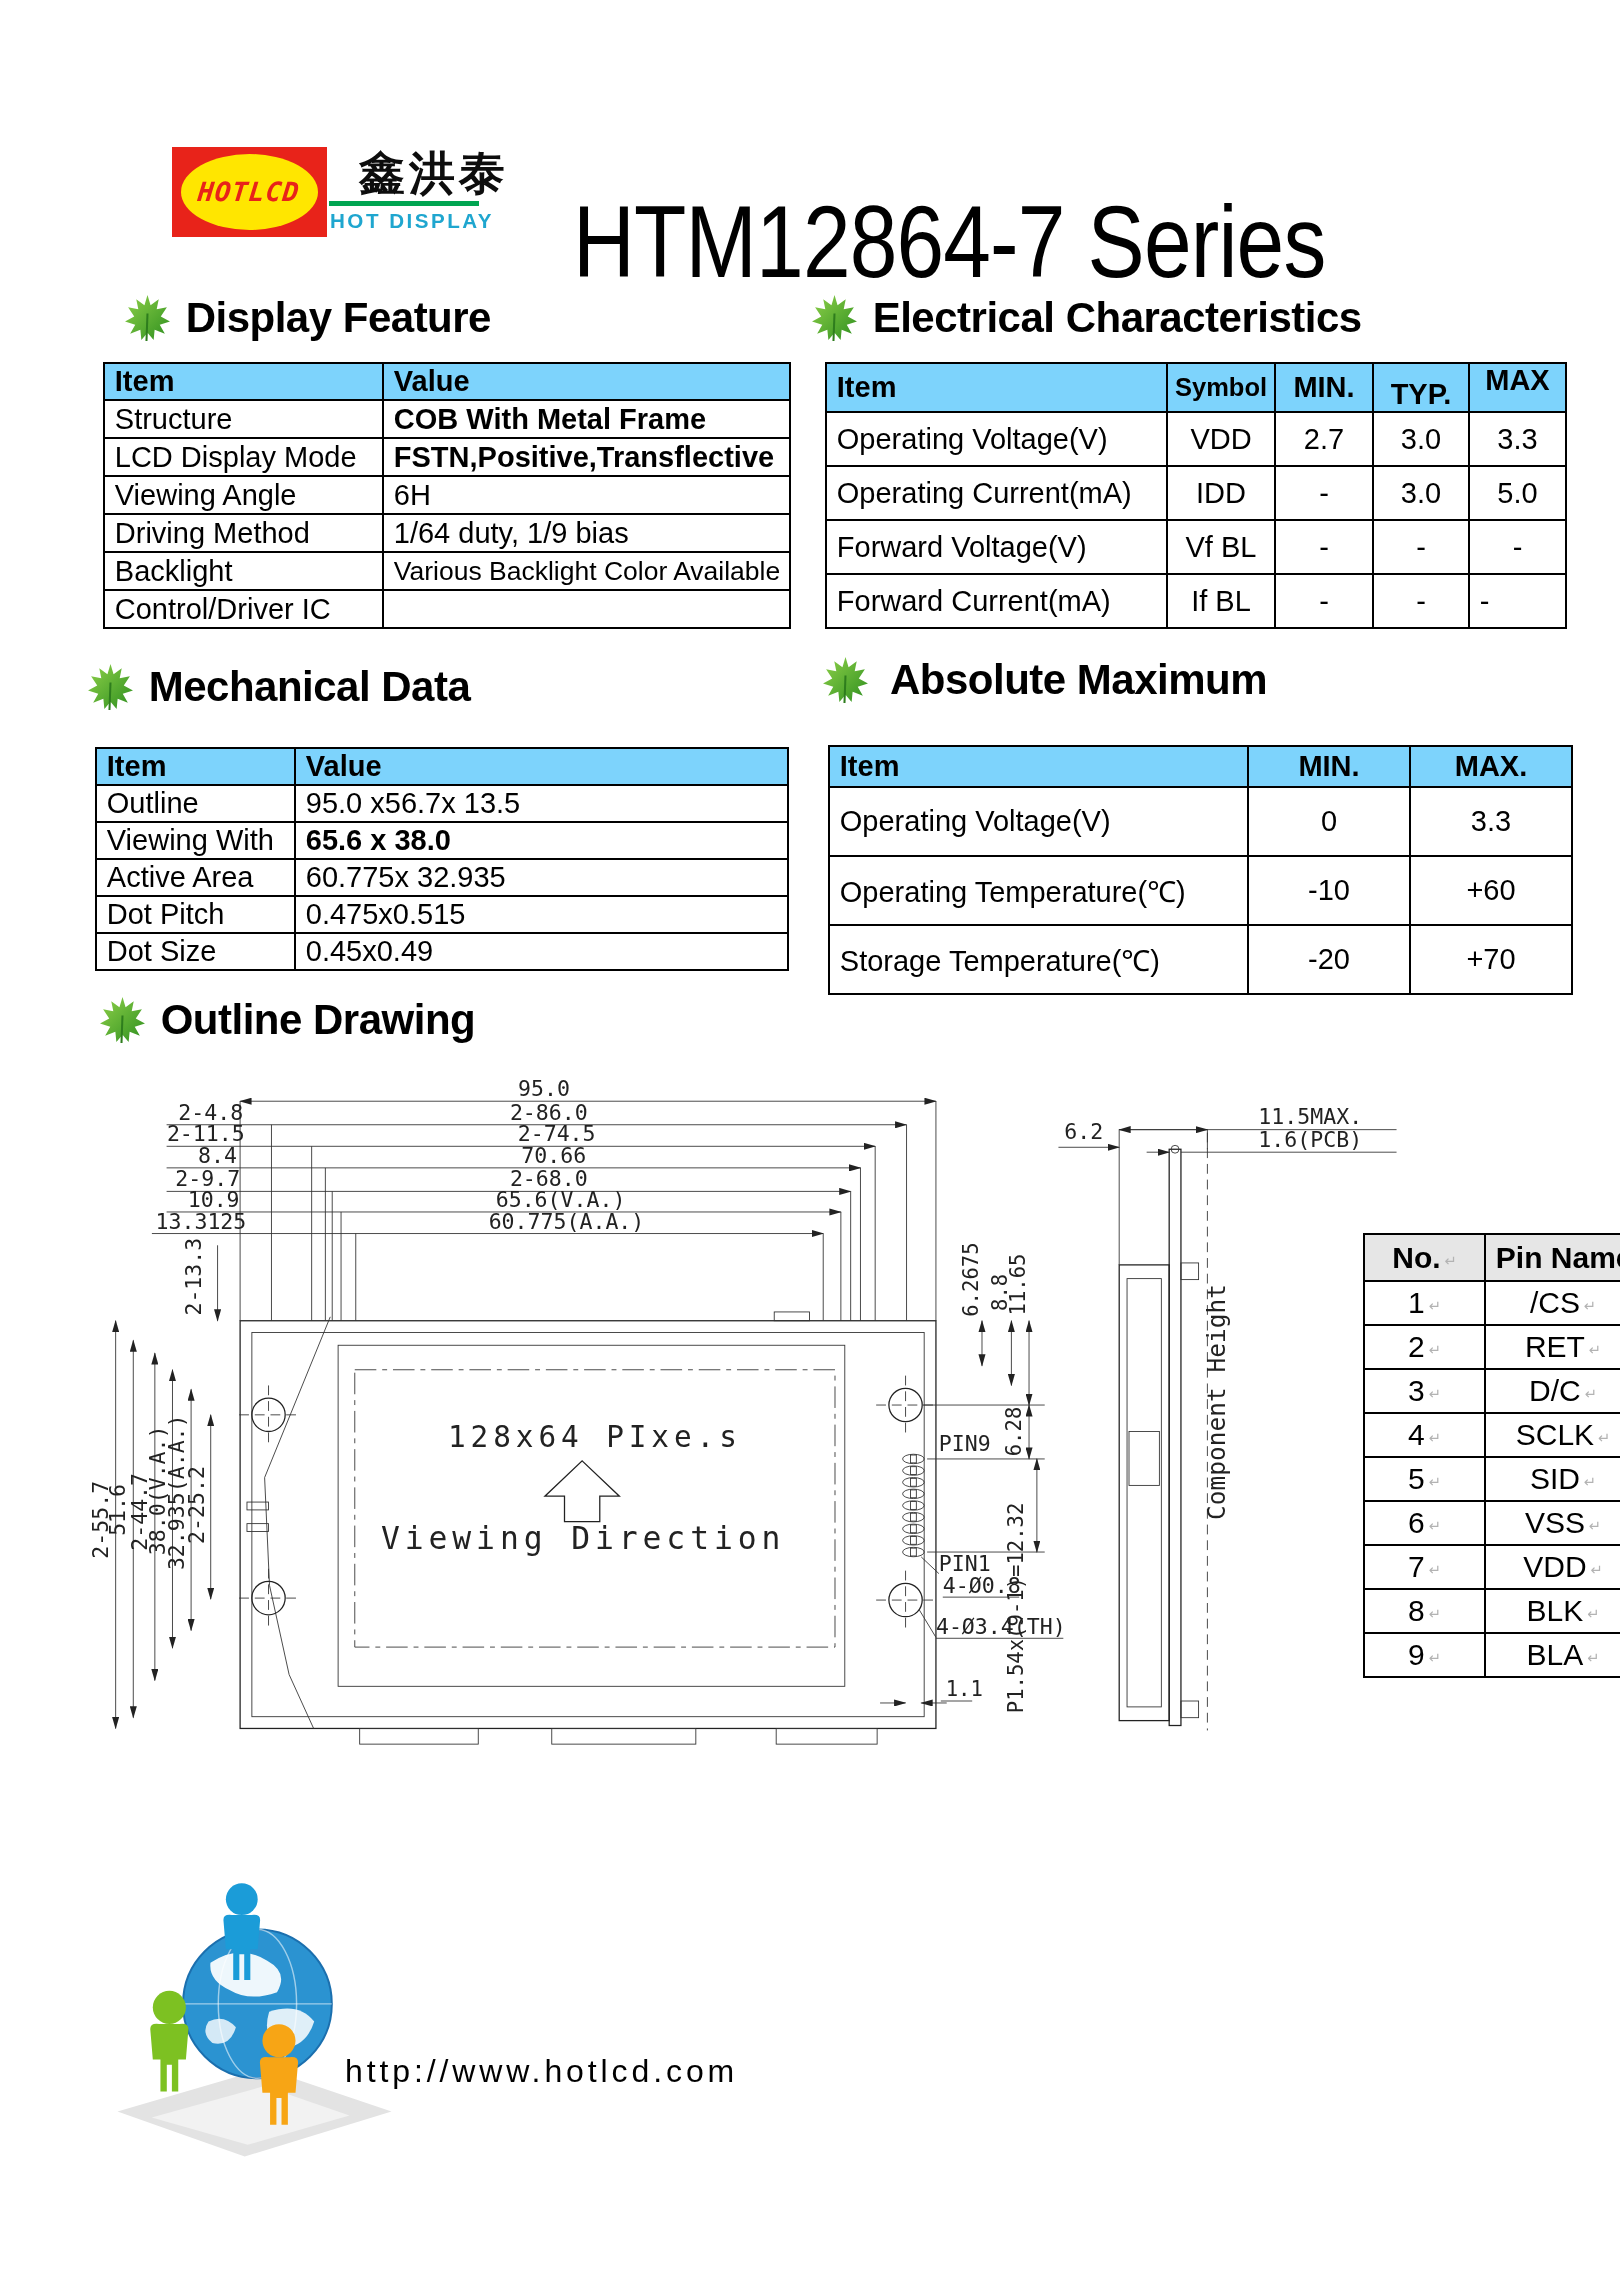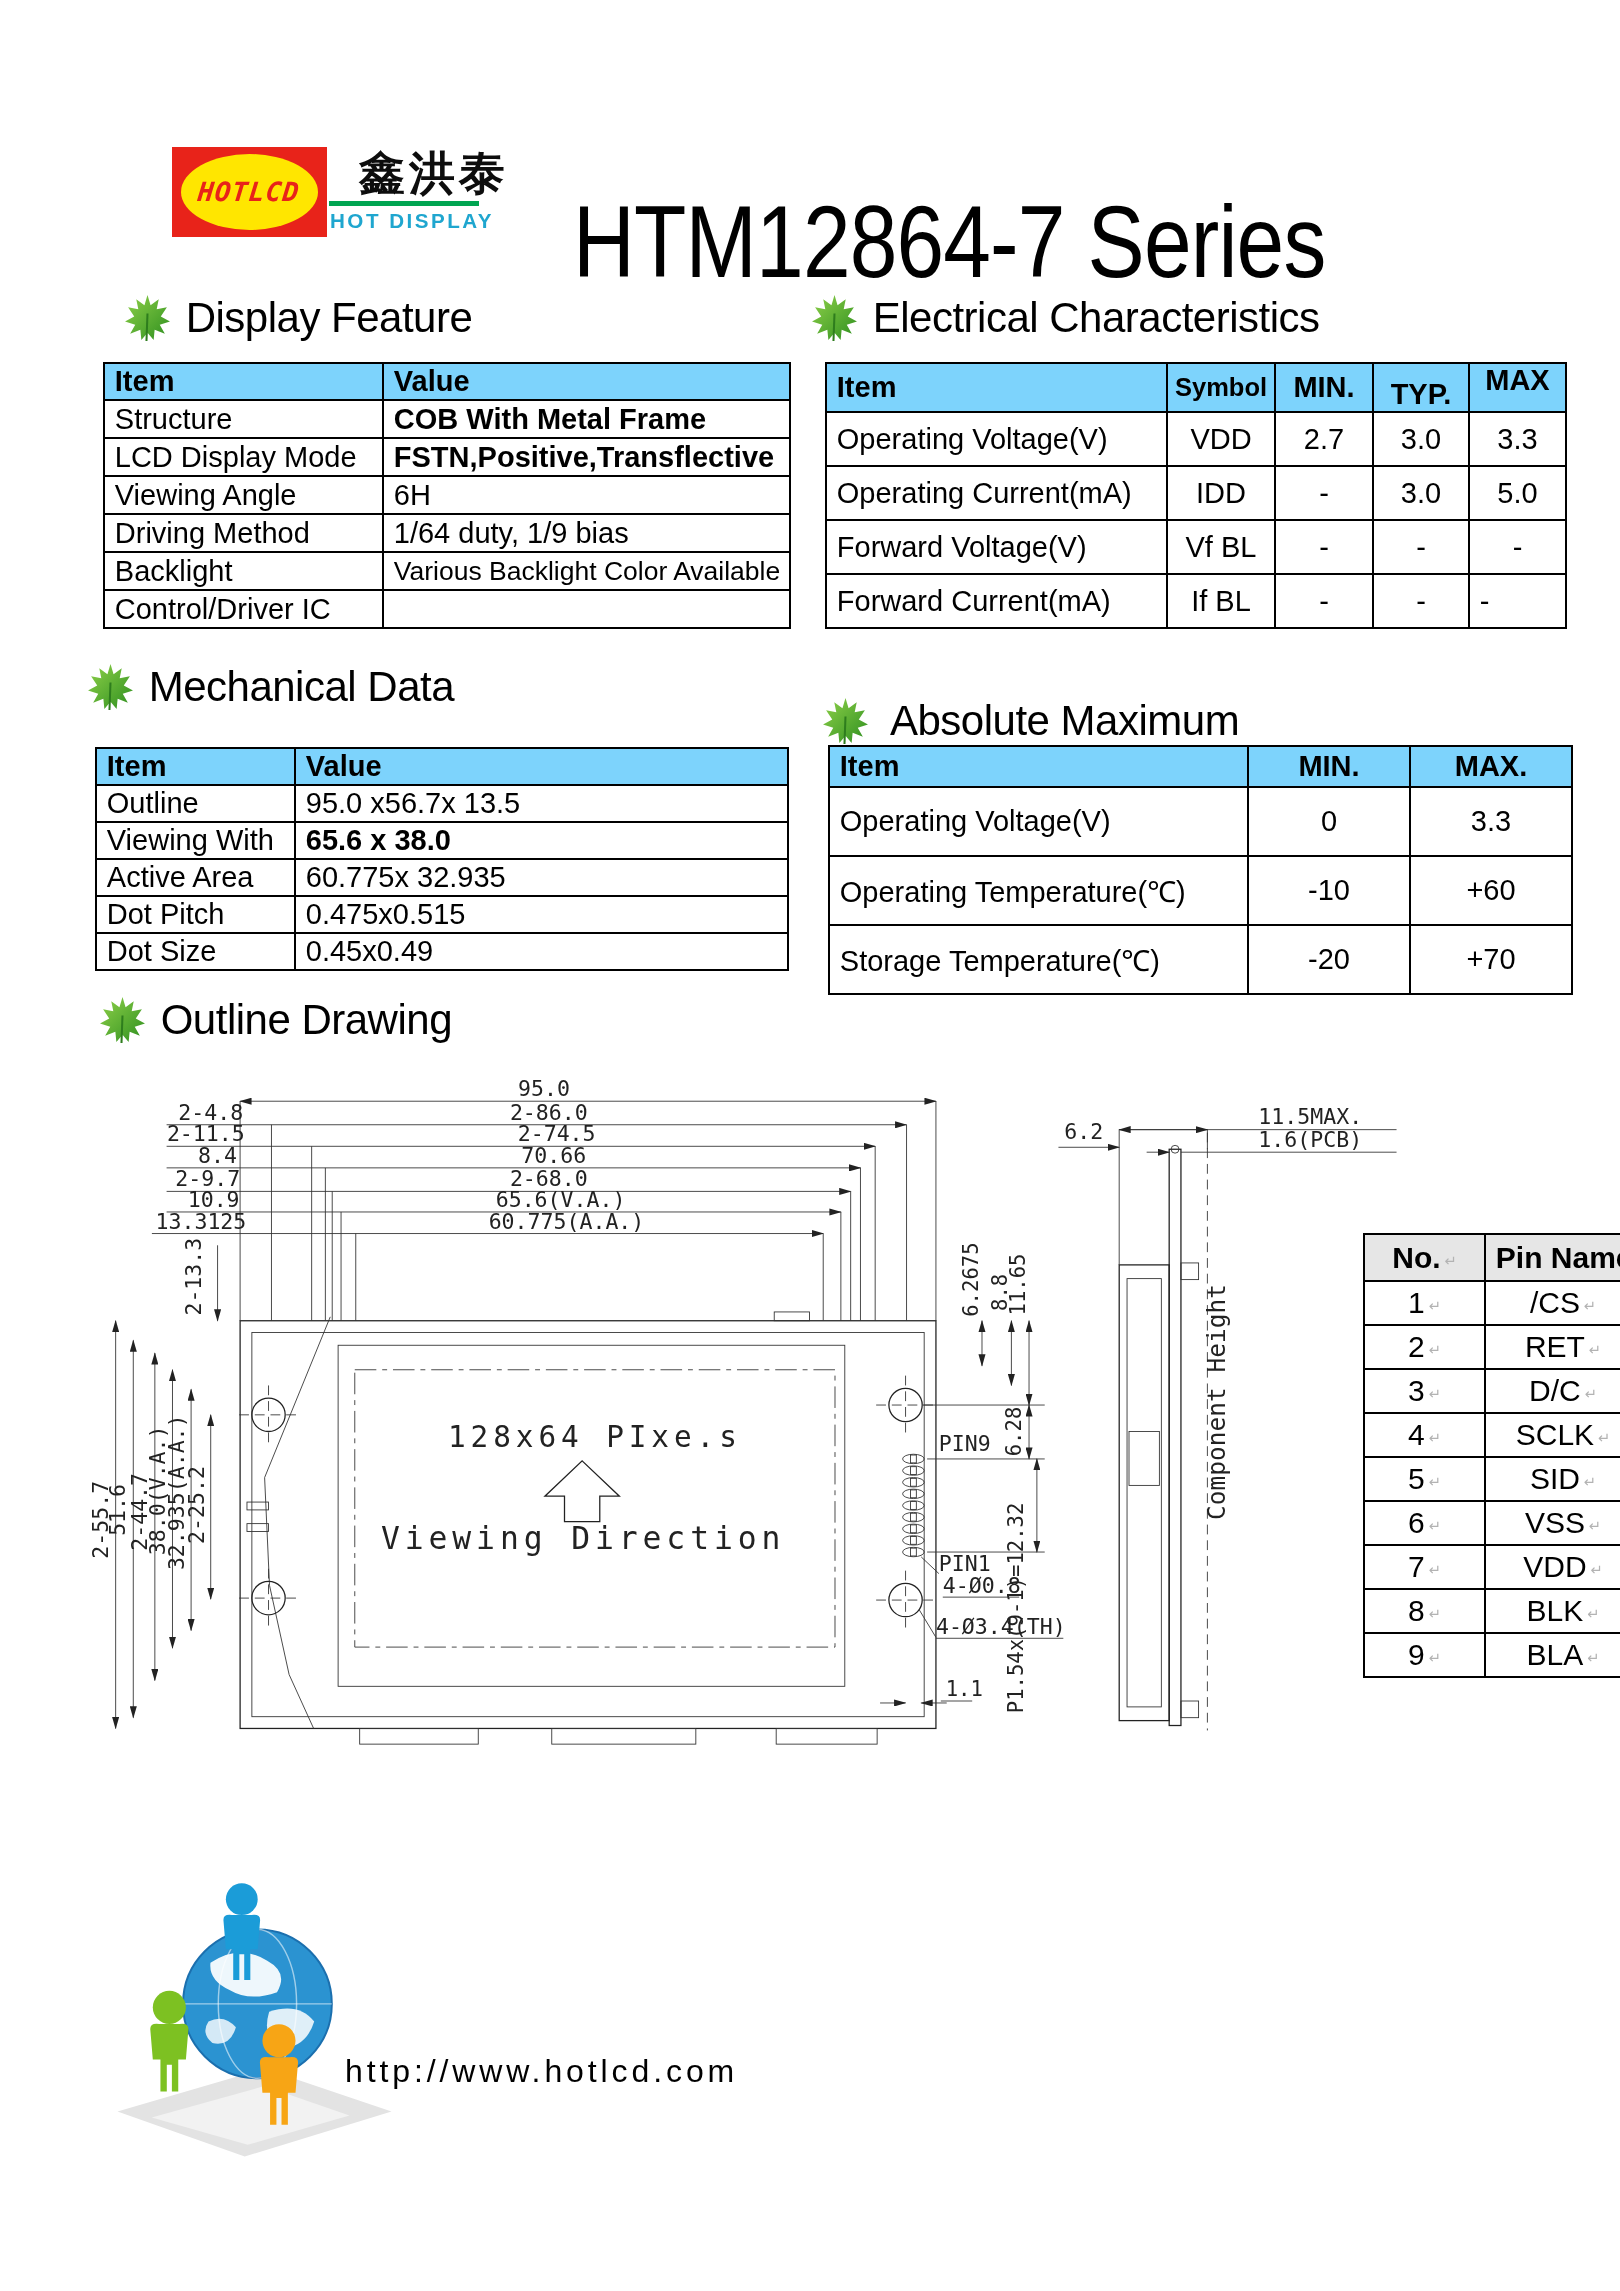--- a/index.html
+++ b/index.html
@@ -15,21 +15,21 @@
               font-size:26.5px;color:#e8231a;letter-spacing:1px;transform:skewX(-6deg);}
   .logo-cn{left:331px;top:143px;width:153px;font-size:46px;font-weight:bold;color:#0d0d0d;
            letter-spacing:3.9px;font-family:"DejaVu Sans",sans-serif;white-space:nowrap;margin-left:28px;}
   .logo-bar{left:329px;top:201px;width:150px;height:4.9px;background:#00a551;}
   .logo-sub{left:330px;top:209px;font-size:20.6px;font-weight:bold;color:#1fa6cf;letter-spacing:2.5px;white-space:nowrap;}
   .page-title{left:573px;top:184px;font-size:102px;font-weight:400;white-space:nowrap;
               transform:scaleX(0.84);transform-origin:left top;letter-spacing:-1px;}
 
   
   .sec{display:flex;align-items:center;gap:13.7px;}
-  .sec-title{font-size:42px;font-weight:normal;white-space:nowrap;letter-spacing:-0.5px;}
+  .sec-title{font-size:42px;font-weight:bold;white-space:nowrap;letter-spacing:-0.5px;}
   .leaf{width:49px;height:51px;}
 
   
   table{border-collapse:collapse;table-layout:fixed;background:#fff;}
   th,td{border:2px solid #000;overflow:hidden;white-space:nowrap;}
   th{background:#7dd3fc;text-align:left;font-size:29px;padding:0 9.8px;}
   td{font-size:29px;padding:0 9.8px;}
   .c{text-align:center;padding:0 2px;}
   .b{font-weight:bold;}
   .df td{height:36px;}  .df th{height:35px;}
@@ -88,21 +88,21 @@
       <use href="#leaf"></use>
     </svg>
   <span class="sec-title">Electrical Characteristics</span>
 </div>
 <div class="abs sec" style="left:86px;top:661px;">
   <svg class="leaf" viewBox="0 0 50 52" width="49" height="51">
       <use href="#leaf"></use>
     </svg>
   <span class="sec-title">Mechanical Data</span>
 </div>
-<div class="abs sec" style="left:821px;top:695px;gap:20px;">
+<div class="abs sec" style="left:821px;top:654px;gap:20px;">
   <svg class="leaf" viewBox="0 0 50 52" width="49" height="51">
       <use href="#leaf"></use>
     </svg>
   <span class="sec-title">Absolute Maximum</span>
 </div>
 <div class="abs sec" style="left:98px;top:994px;">
   <svg class="leaf" viewBox="0 0 50 52" width="49" height="51">
       <use href="#leaf"></use>
     </svg>
   <span class="sec-title">Outline Drawing</span>

